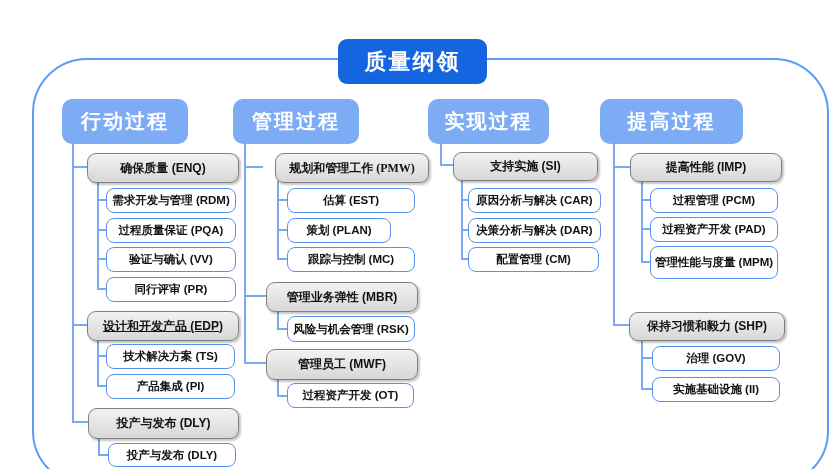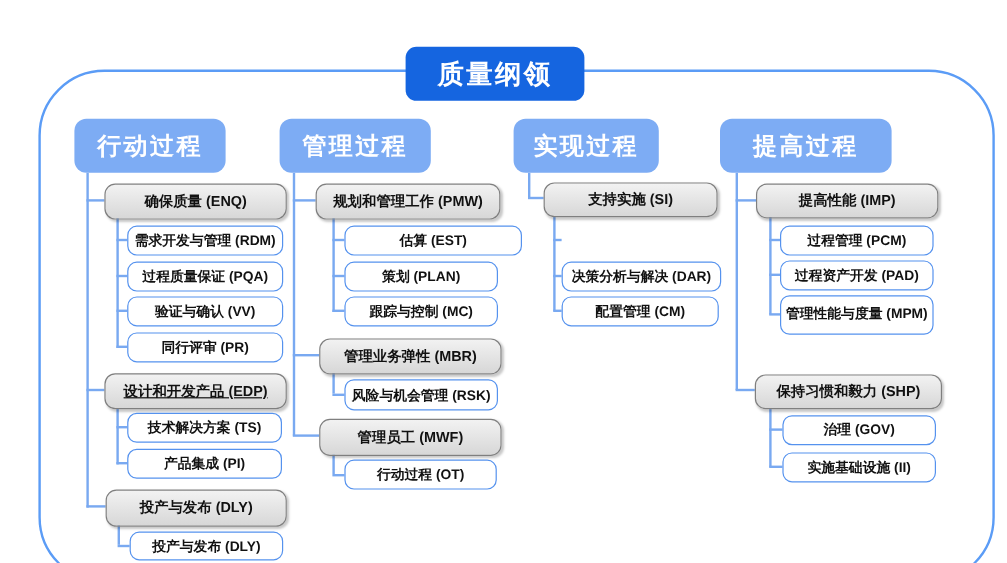--- a/index.html
+++ b/index.html
@@ -80,49 +80,50 @@
   <i class="hl" style="left:98px;top:424px;width:10px"></i>
   <div class="leaf" style="left:108px;top:413px;width:128px;height:24px;">投产与发布 (DLY)</div>
 
   <div class="hdr" style="left:233px;top:69px;width:126px;">管理过程</div>
 
   <i class="vl" style="left:244px;top:114px;height:219px"></i>
   <i class="hl" style="left:244px;top:136px;width:19px"></i>
   <i class="hl" style="left:244px;top:265px;width:22px"></i>
   <i class="hl" style="left:244px;top:332px;width:22px"></i>
 
-  <div class="gray" style="left:263px;top:123px;width:152px;height:28px;">规划和管理工作 (PMW)</div>
+  <div class="gray" style="left:275px;top:123px;width:152px;height:28px;font-family:Liberation Serif, serif;">规划和管理工作 (PMW)</div>
   <i class="vl" style="left:277px;top:151px;height:79px"></i>
   <i class="hl" style="left:277px;top:169px;width:10px"></i>
   <i class="hl" style="left:277px;top:199px;width:10px"></i>
   <i class="hl" style="left:277px;top:228px;width:10px"></i>
-  <div class="leaf" style="left:287px;top:158px;width:148px;height:25px;">估算 (EST)</div>
-  <div class="leaf" style="left:287px;top:188px;width:128px;height:25px;">策划 (PLAN)</div>
+  <div class="leaf" style="left:287px;top:158px;width:128px;height:25px;">估算 (EST)</div>
+  <div class="leaf" style="left:287px;top:188px;width:104px;height:25px;">策划 (PLAN)</div>
   <div class="leaf" style="left:287px;top:217px;width:128px;height:25px;">跟踪与控制 (MC)</div>
 
   <div class="gray" style="left:266px;top:252px;width:150px;height:28px;">管理业务弹性 (MBR)</div>
   <i class="vl" style="left:277px;top:280px;height:18px"></i>
   <i class="hl" style="left:277px;top:298px;width:10px"></i>
   <div class="leaf" style="left:287px;top:286px;width:128px;height:26px;">风险与机会管理 (RSK)</div>
 
   <div class="gray" style="left:266px;top:319px;width:150px;height:29px;">管理员工 (MWF)</div>
   <i class="vl" style="left:277px;top:348px;height:17px"></i>
   <i class="hl" style="left:277px;top:365px;width:10px"></i>
-  <div class="leaf" style="left:287px;top:353px;width:127px;height:25px;">行动过程 (OT)</div>
+  <div class="leaf" style="left:287px;top:353px;width:127px;height:25px;">过程资产开发 (OT)</div>
 
   <div class="hdr" style="left:428px;top:69px;width:121px;">实现过程</div>
 
   <i class="vl" style="left:440px;top:114px;height:21px"></i>
   <i class="hl" style="left:440px;top:134px;width:13px"></i>
 
   <div class="gray" style="left:453px;top:122px;width:143px;height:27px;">支持实施 (SI)</div>
   <i class="vl" style="left:461px;top:149px;height:80px"></i>
   <i class="hl" style="left:461px;top:169px;width:7px"></i>
   <i class="hl" style="left:461px;top:199px;width:7px"></i>
   <i class="hl" style="left:461px;top:228px;width:7px"></i>
+  <div class="leaf" style="left:468px;top:158px;width:133px;height:25px;">原因分析与解决 (CAR)</div>
   <div class="leaf" style="left:468px;top:188px;width:133px;height:25px;">决策分析与解决 (DAR)</div>
   <div class="leaf" style="left:468px;top:217px;width:131px;height:25px;">配置管理 (CM)</div>
 
   <div class="hdr" style="left:600px;top:69px;width:143px;">提高过程</div>
 
   <i class="vl" style="left:613px;top:114px;height:181px"></i>
   <i class="hl" style="left:613px;top:136px;width:17px"></i>
   <i class="hl" style="left:613px;top:294px;width:16px"></i>
 
   <div class="gray" style="left:630px;top:123px;width:150px;height:27px;">提高性能 (IMP)</div>

